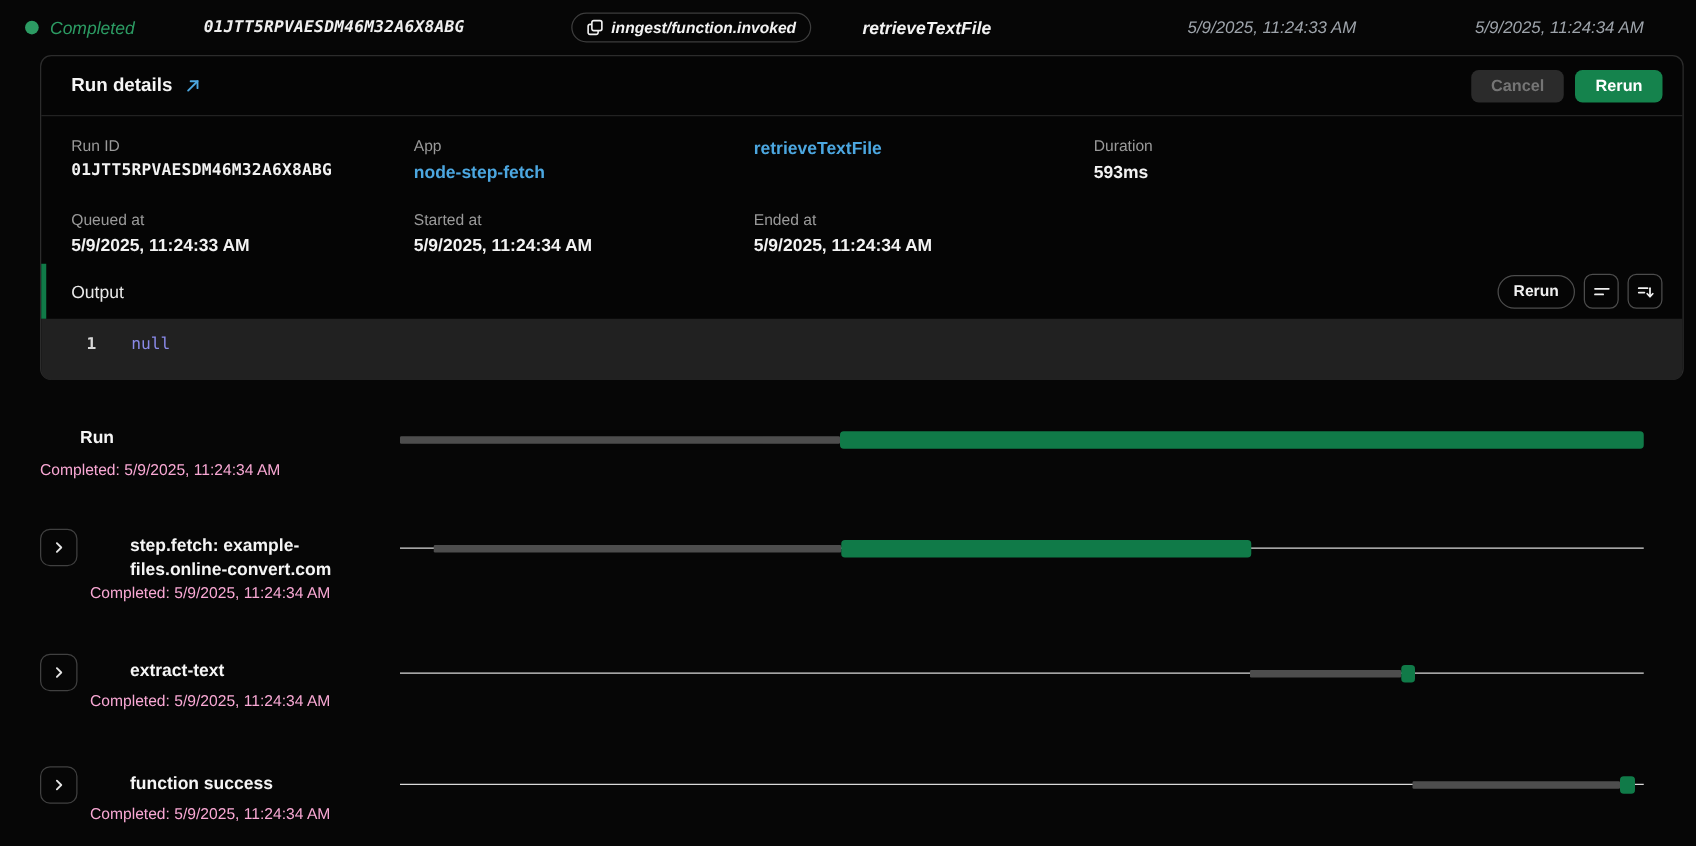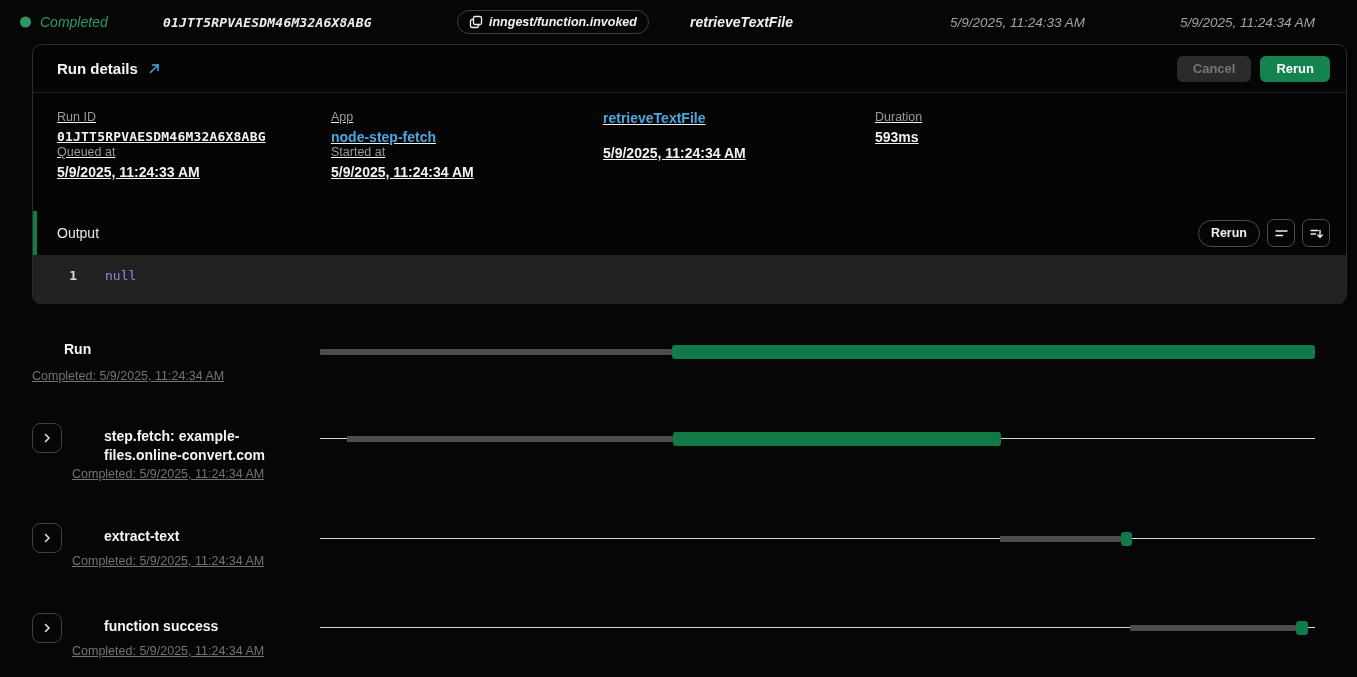--- a/index.html
+++ b/index.html
@@ -40,21 +40,21 @@
   .ext-link { margin-left:10px; display:inline-flex; cursor:pointer; }
   .panel-actions { margin-left:auto; display:flex; gap:9px; }
   .btn { border:none; border-radius:6px; height:26px; padding:0 16px; font-size:13px; font-weight:600;
          font-family:"Liberation Sans", sans-serif; cursor:pointer; }
   .btn-cancel { background:#2b2b2b; color:#757575; }
   .btn-rerun  { background:var(--rerun_green); color:#ffffff; }
 
   .meta-grid {
     padding:17px 24px 0 24px; height:118px;
     display:grid; grid-template-columns:274px 272px 272px auto;
-    grid-auto-rows:min-content; text-decoration:underline;
+    grid-auto-rows:min-content; row-gap:24px;
   }
   .field-label { font-size:12.5px; color:#9a9a9a; margin-bottom:5px; }
   .field-value { font-size:14px; font-weight:600; color:#f2f2f2; }
   .field-value.mono { font-size:13px; letter-spacing:0.2px; }
   .field-value.link { color:var(--link_blue); cursor:pointer; }
 
   .output-header { position:relative; height:44px; display:flex; align-items:center; padding:0 16px 0 24px; }
   .output-accent { position:absolute; left:0; top:0; bottom:0; width:4px; background:var(--bar_green); }
   .output-title { font-size:14px; color:#e8e8e8; }
   .output-actions { margin-left:auto; display:flex; align-items:center; gap:7px; }
@@ -83,21 +83,21 @@
   .trow-3 { top:605px; height:70px; }
 
   .expand-btn {
     position:absolute; left:32px; top:8px; width:30px; height:30px;
     border:1px solid #404040; border-radius:8px; background:transparent;
     display:flex; align-items:center; justify-content:center; cursor:pointer;
   }
   .tlabel { position:absolute; left:72px; top:12px; width:240px; }
   .trow-0 .tlabel { left:32px; top:10px; }
   .tname { font-size:14px; font-weight:600; color:#f5f5f5; line-height:19px;padding-left:32px; }
-  .tcompleted { font-size:12.5px; color:#737373; margin-top:8px; white-space:nowrap;text-decoration:underline; }
+  .tcompleted { font-size:12.5px; color:#f9a8d4; margin-top:8px; white-space:nowrap; }
   .trow-0 .tcompleted { margin-top:10px; }
   .trow-1 .tcompleted { margin-top:2px; }
 
   .track { position:absolute; left:320px; width:995px; height:14px; }
   .trow-0 .track { top:15px; }
   .trow-1 .track { top:17px; }
   .trow-2 .track { top:17px; }
   .trow-3 .track { top:16px; }
   .baseline { position:absolute; left:0; right:0; top:6px; height:1px; background:#d9d9d9; }
   .bar { position:absolute; border-radius:3px; }
@@ -160,20 +160,21 @@
     </div>
     <div>
       <div class="field-label">Queued at</div>
       <div class="field-value">5/9/2025, 11:24:33 AM</div>
     </div>
     <div>
       <div class="field-label">Started at</div>
       <div class="field-value">5/9/2025, 11:24:34 AM</div>
     </div>
     <div>
+      <div class="field-label">Ended at</div>
       <div class="field-value">5/9/2025, 11:24:34 AM</div>
     </div>
     <div></div>
   </div>
 
   <div class="output-header">
     <span class="output-accent"></span>
     <span class="output-title">Output</span>
     <div class="output-actions">
       <button class="copy-btn">Rerun</button>

